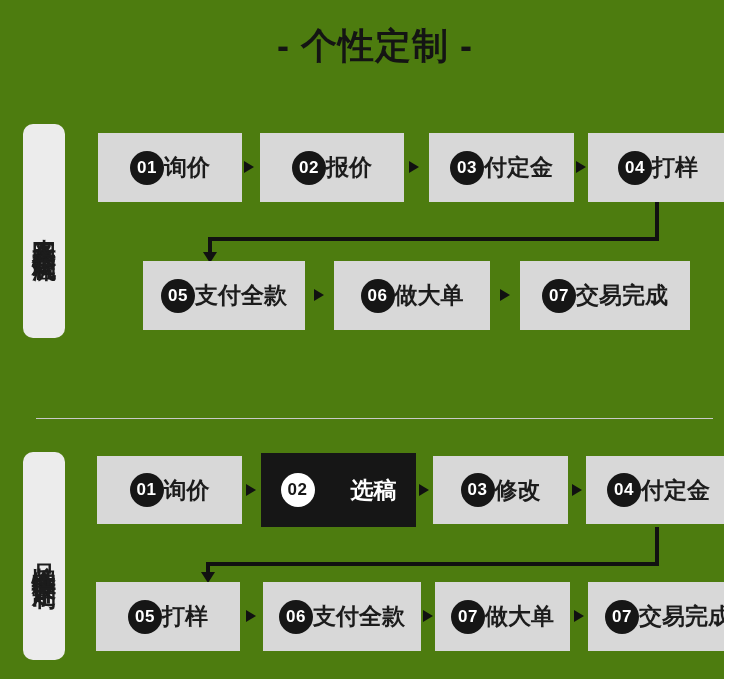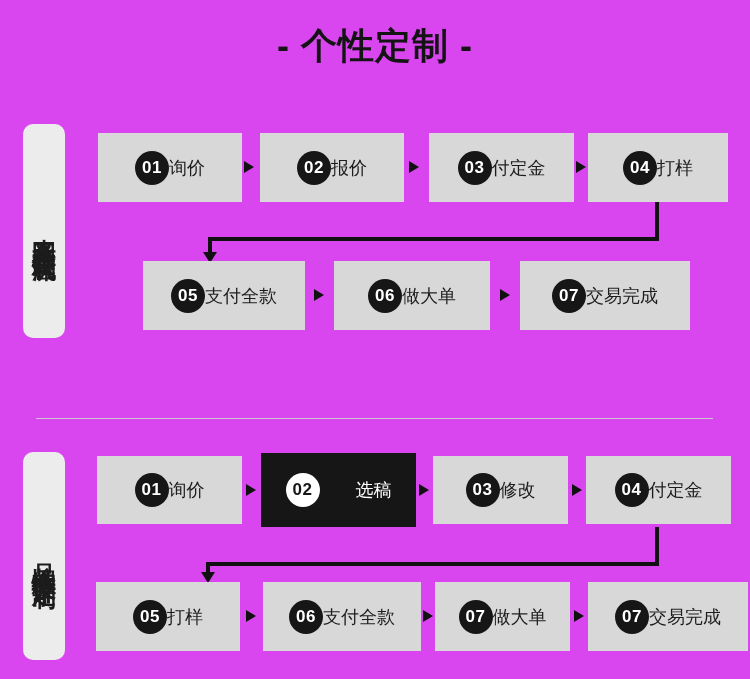--- a/index.html
+++ b/index.html
@@ -1,18 +1,19 @@
 <!DOCTYPE html>
 <html><head>
 <meta charset="utf-8">
 <style>
   html,body{margin:0;padding:0;background:#ffffff;}
   .canvas{
-    position:relative;width:750px;height:679px;background:#d946ef;overflow:hidden;
+    position:relative;width:688px;height:679px;background:#4d7c0f;overflow:hidden;
     font-family:"Liberation Sans","DejaVu Sans",sans-serif;
+    padding-left:36px;
   }
   .title{
     position:absolute;top:22px;left:0;width:750px;text-align:center;
     font-size:36px;font-weight:bold;color:#141414;letter-spacing:1px;
   }
   .side-label{
     position:absolute;background:#ececec;border-radius:10px;
     display:flex;align-items:center;justify-content:center;
     writing-mode:vertical-rl;text-orientation:upright;
     font-size:24px;font-weight:bold;color:#1c1c1c;letter-spacing:3px;
@@ -21,21 +22,21 @@
     position:absolute;background:#d8d8d8;
     display:flex;align-items:center;justify-content:center;
   }
   .step.black{background:#161616;}
   .badge{
     width:34px;height:34px;border-radius:50%;background:#161616;color:#ffffff;
     display:flex;align-items:center;justify-content:center;
     font-size:17px;font-weight:bold;flex:0 0 auto;letter-spacing:0.5px;
   }
   .step.black .badge{background:#ffffff;color:#161616;}
-  .step-label{font-size:18px;font-weight:normal;color:#1c1c1c;white-space:nowrap;}
+  .step-label{font-size:23px;font-weight:bold;color:#1c1c1c;white-space:nowrap;}
   .step.black .step-label{color:#ffffff;margin-left:36px;}
   .flow-arrow{
     position:absolute;width:0;height:0;
     border-left:10px solid #111;border-top:6px solid transparent;border-bottom:6px solid transparent;
   }
   .divider{position:absolute;height:1px;background:#c9c9c9;}
   .connector{position:absolute;}
 </style>
 </head>
 <body>

